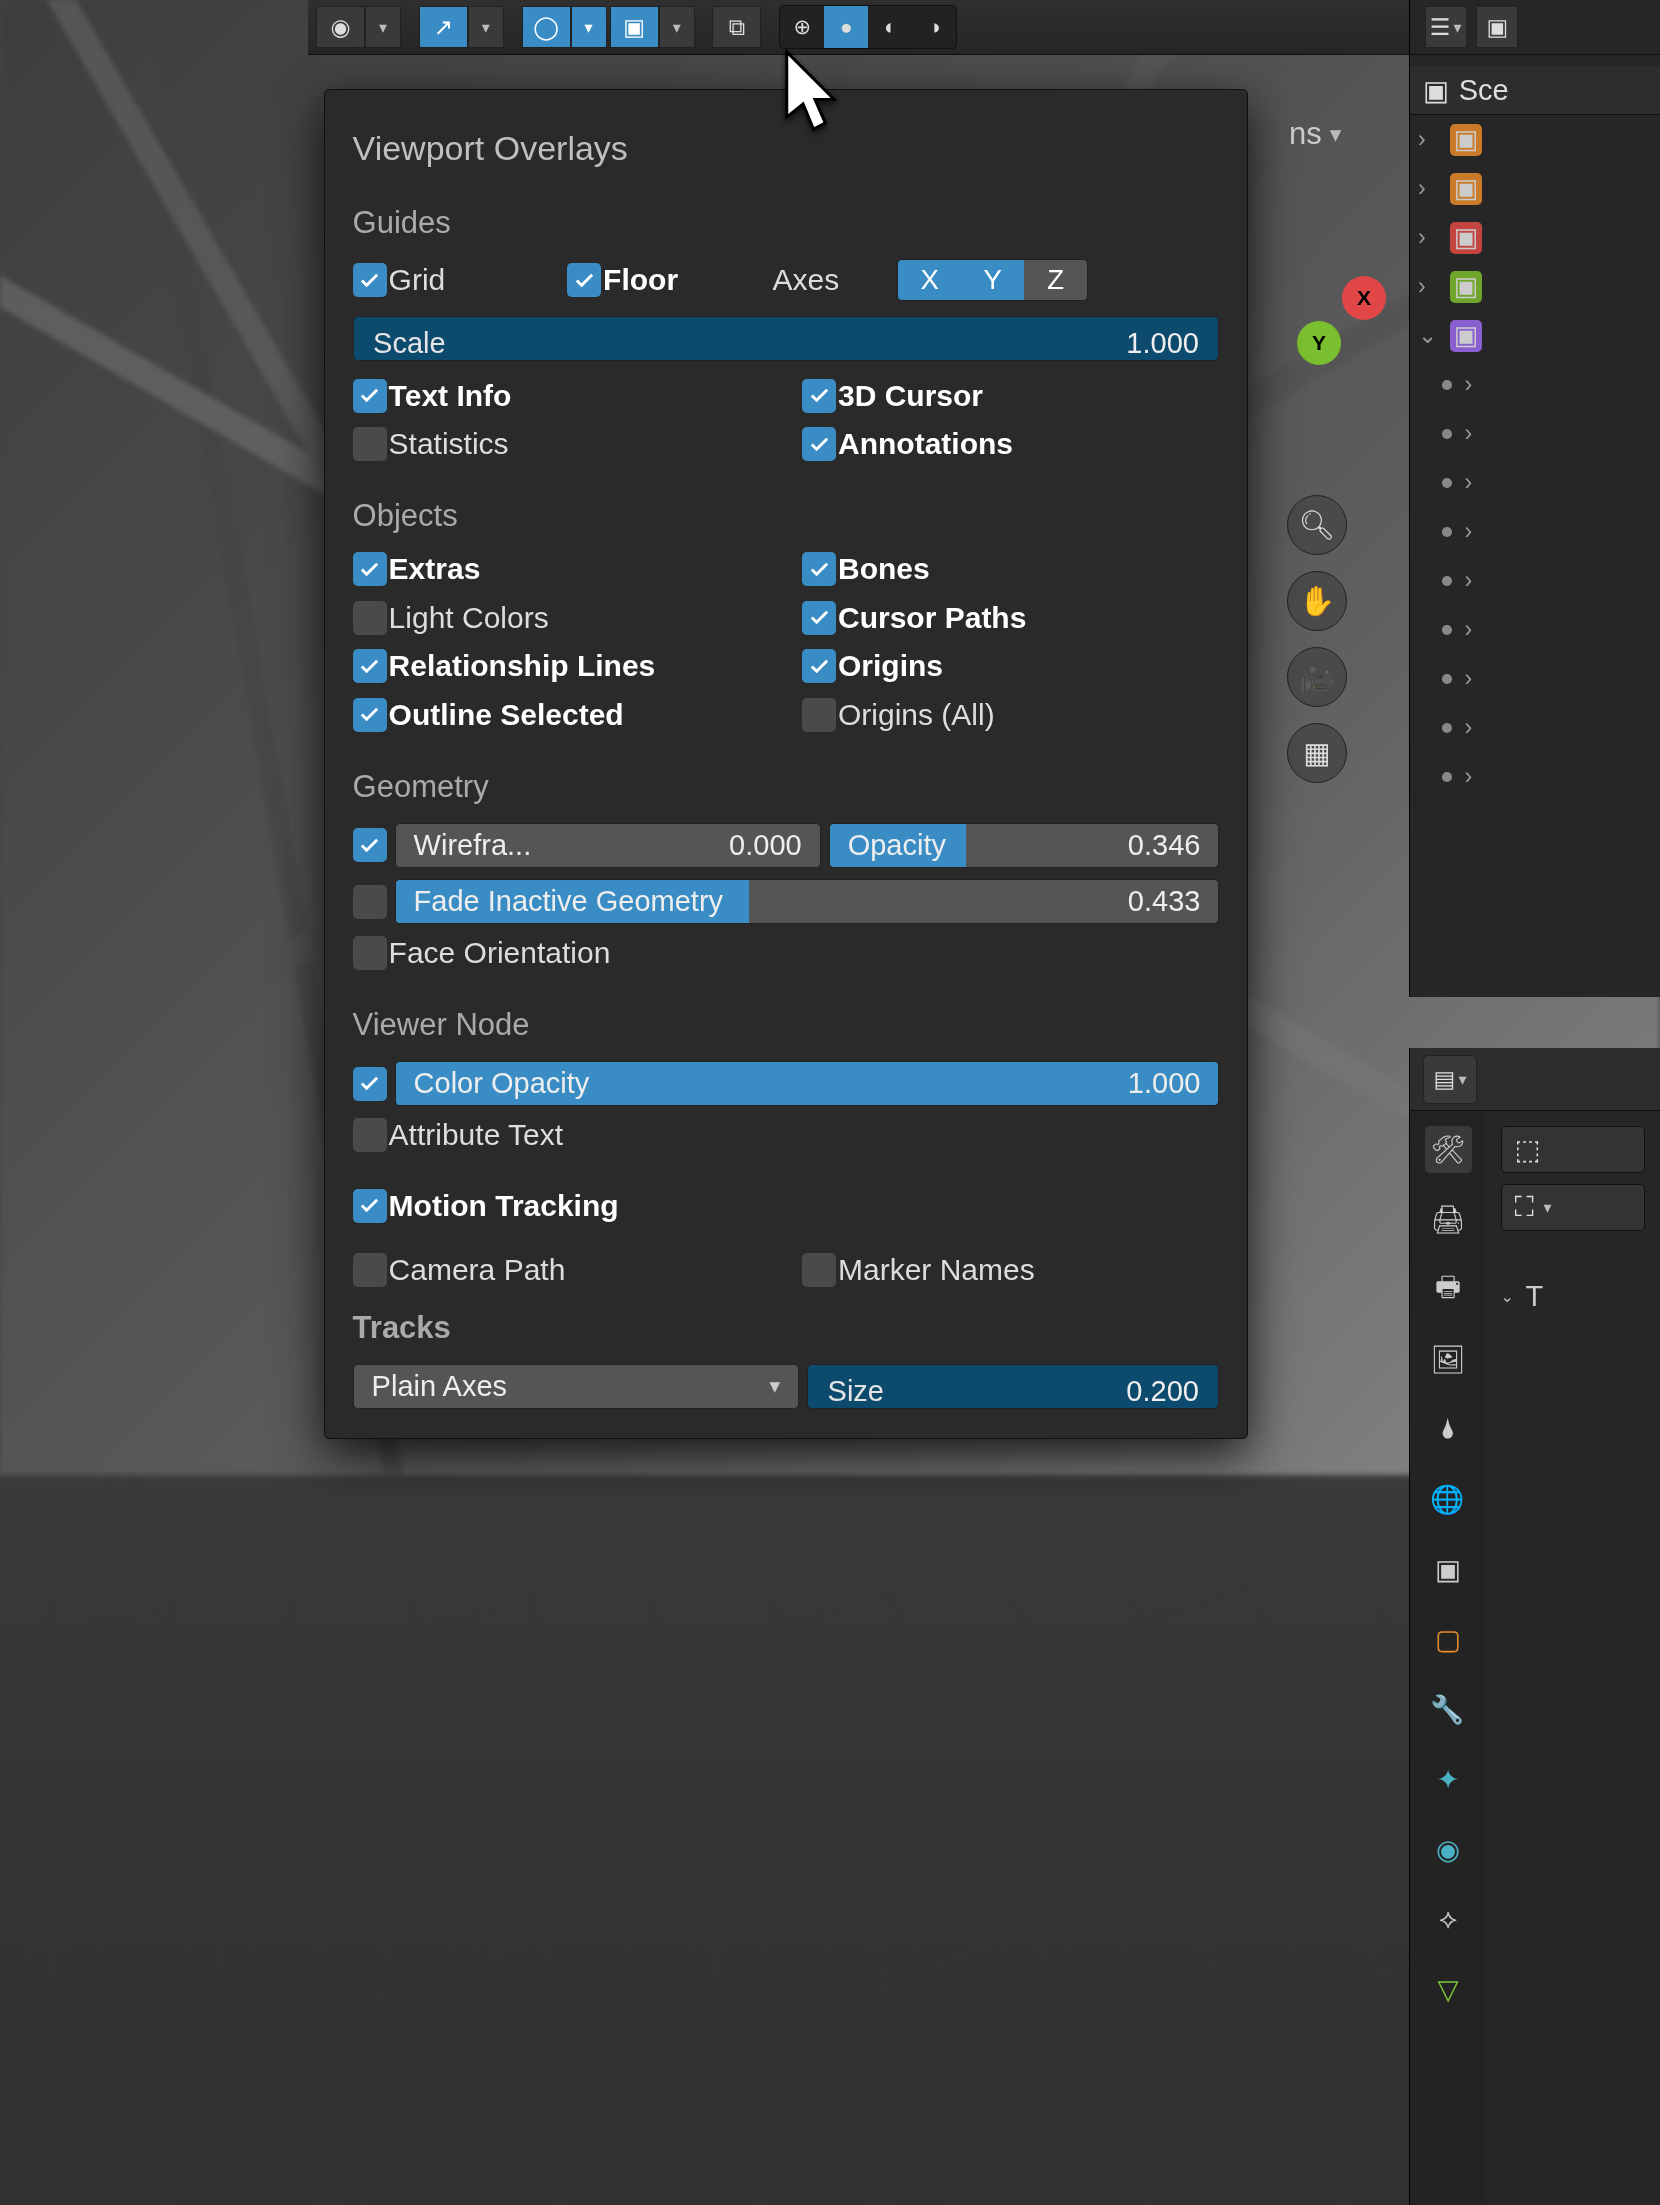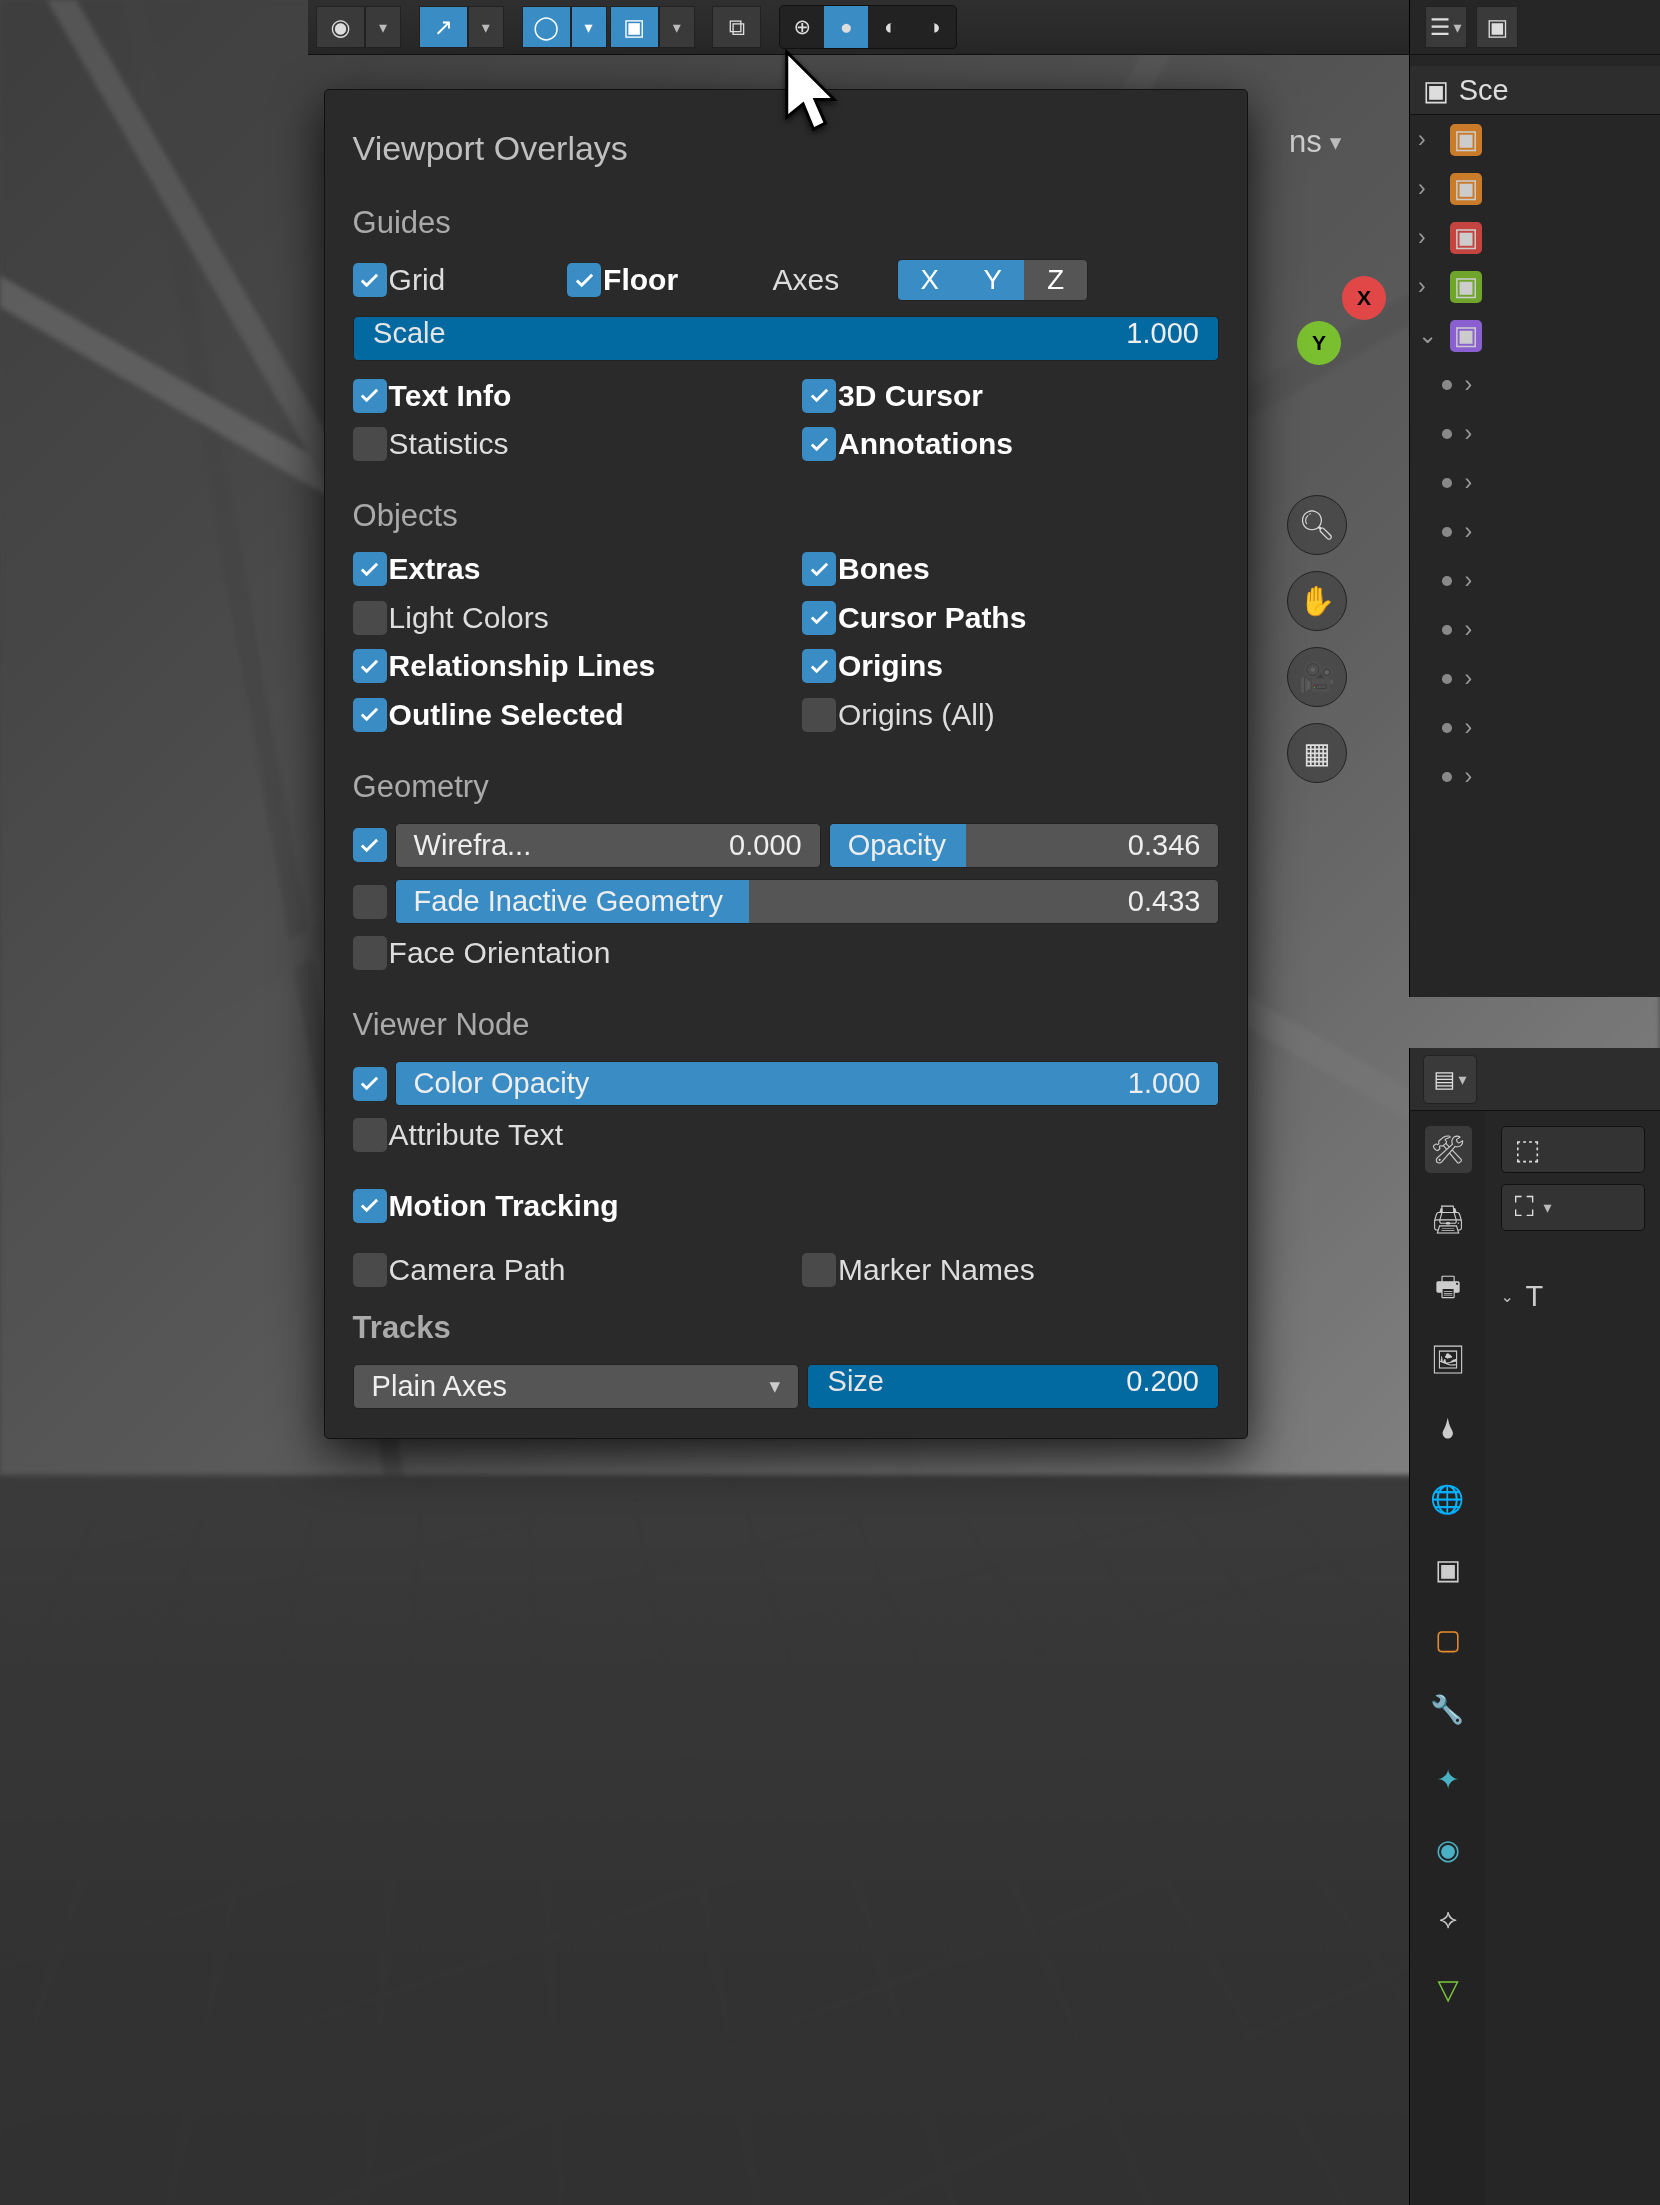--- a/index.html
+++ b/index.html
@@ -62,21 +62,21 @@
   
   .rhead {
     position:absolute; top:0; right:0; width:251px; height:55px;
     background:#262626; display:flex; align-items:center; padding-left:14.6px;
     border-bottom:1.6px solid #111; border-left:1.6px solid #000;
   }
   .rhead .rbox { width:42px;height:42px;background:#3a3a3a;border:0.8px solid #222;display:flex;align-items:center;justify-content:center; }
 
   
   .nsdrop {
-    position:absolute; top:124px; left:1289px; 
+    position:absolute; top:116px; left:1289px; 
     display:flex;align-items:center; color:#ccc; font-size:31px;
   }
 
   
   .cursor {
     position:absolute; top:49px; left:778px; width:65px; height:89px; z-index:50;
     filter: drop-shadow(0 3.2px 3.2px #000a);
   }
 
   
@@ -99,22 +99,22 @@
   }
   .cb.off { background:#4a4a4a; }
   .cb svg { width:23px;height:23px; }
   .lbl { color:#ddd; font-size:30px; }
   .lbl.bold { font-weight:700; color:#fff; }
   .col2 { display:grid; grid-template-columns: 1fr 1fr; column-gap:32px; row-gap:14.6px; }
   .col2 .cbwrap {  }
 
   .numrow { display:flex; gap:8px; margin-top:14.6px; }
   .numfield {
-    flex:1; height:45px; background:#0369a1; border-radius:4.9px;
-    display:flex; align-items:flex-start; justify-content:space-between;
+    flex:1; height:45px; background:#0c4a6e; border-radius:4.9px;
+    display:flex; align-items:flex-end; justify-content:space-between;
     padding:0 19.5px; color:#e5e5e5; font-size:29px;
     border:0.8px solid #222;
   }
   .numfield .nlabel { color:#e5e5e5; }
   .numfield .nval { color:#eee; }
 
   .axesgrp {
     display:flex; height:42px; border-radius:4.9px; overflow:hidden; border:0.8px solid #222;
   }
   .axbtn { width:63px; display:flex;align-items:center;justify-content:center; font-size:27.6px; color:#fff; background:#555; }

